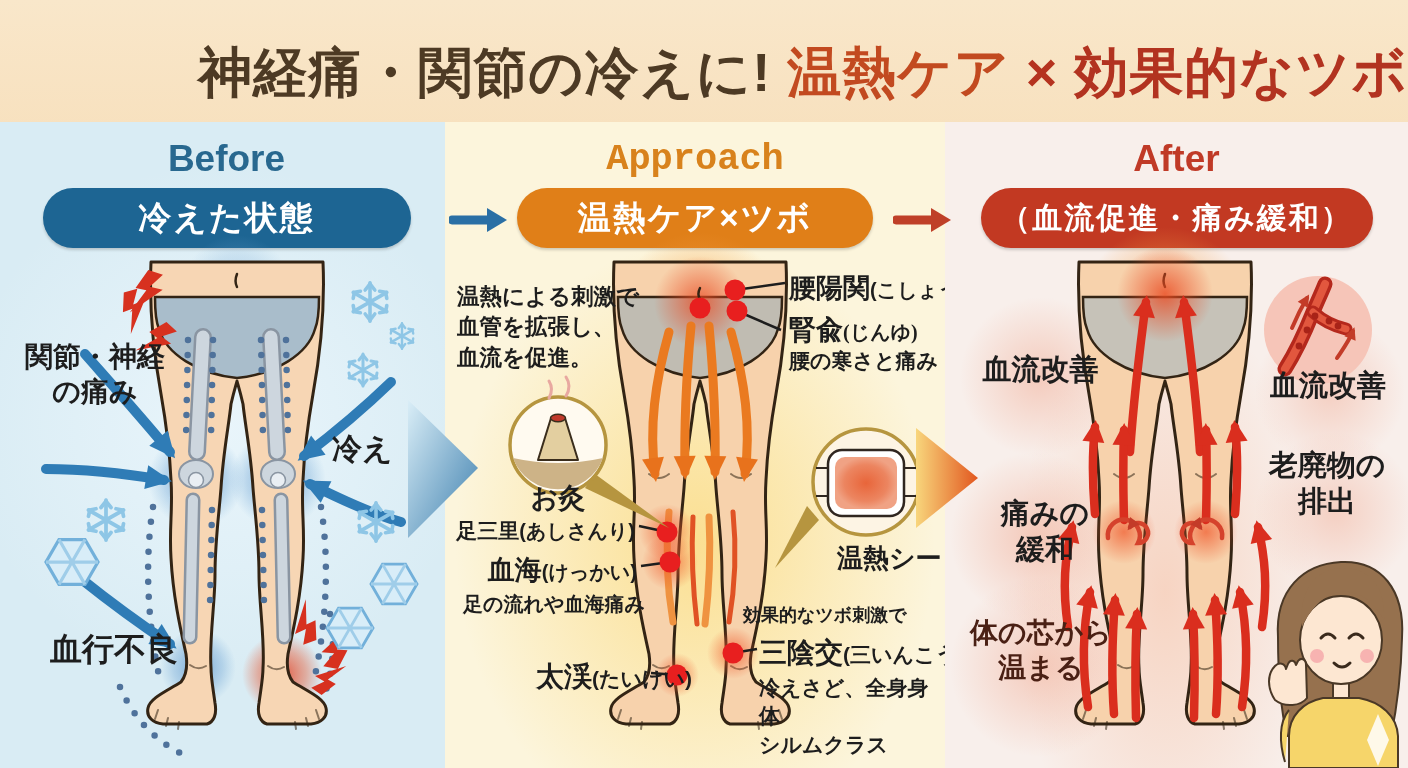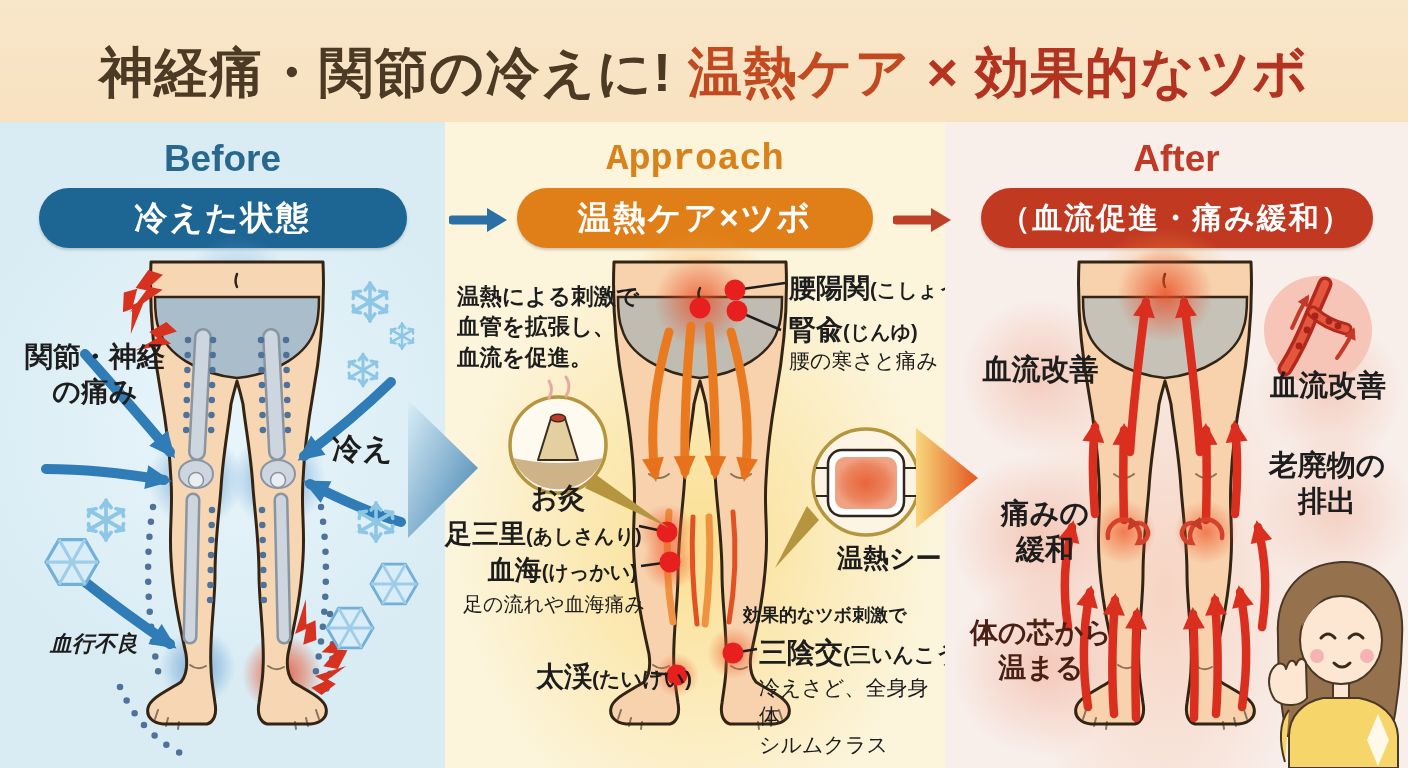--- a/index.html
+++ b/index.html
@@ -1,30 +1,30 @@
 <!DOCTYPE html>
 <html><head>
 <meta charset="utf-8">
 <style>
   html,body{margin:0;padding:0;background:#f8e3c2;}
   .stage{position:relative;width:1408px;height:768px;overflow:hidden;
     font-family:"Liberation Sans","DejaVu Sans",sans-serif;}
   
   .title-bar{position:absolute;left:0;top:0;width:1408px;height:146px;
-    background:linear-gradient(#f9e7ca,#f7e0bd);display:flex;align-items:center;justify-content:center;}
+    background:linear-gradient(#f9e7ca,#f7e0bd);display:flex;align-items:center;justify-content:flex-end;}
   .title-bar h1{margin:0;font-size:54px;font-weight:800;letter-spacing:1px;white-space:nowrap;}
   .t-dark{color:#4d3a24;}
   .t-orange{color:#c24a20;}
   .t-x{color:#b5331f;}
   .t-red{color:#b23320;}
   
   .panels{position:absolute;left:0;top:122px;width:1408px;height:646px;}
   .panel{position:absolute;top:0;height:646px;}
   .panel-before{left:0;width:445px;
-    background:radial-gradient(circle 260px at 222px 300px,#e9f5fb 0%,rgba(233,245,251,0) 100%),#d9ecf4;}
+    background:radial-gradient(circle 260px at 222px 300px,#e9f5fb 0%,rgba(233,245,251,0) 100%),#d9ecf4;padding-left:8px;}
   .panel-approach{left:445px;width:500px;
     background:radial-gradient(ellipse 240px 300px at 250px 420px,rgba(250,205,85,.55) 0%,rgba(250,205,85,0) 100%),#fcf5dc;}
   .panel-after{left:945px;width:463px;
     background:
       radial-gradient(circle 80px at 95px 255px,rgba(238,148,118,.40),rgba(238,148,118,0)),
       radial-gradient(circle 75px at 385px 270px,rgba(238,148,118,.35),rgba(238,148,118,0)),
       radial-gradient(circle 85px at 90px 415px,rgba(238,148,118,.42),rgba(238,148,118,0)),
       radial-gradient(circle 80px at 390px 390px,rgba(238,148,118,.35),rgba(238,148,118,0)),
       radial-gradient(circle 90px at 95px 545px,rgba(238,148,118,.40),rgba(238,148,118,0)),
       radial-gradient(ellipse 150px 300px at 220px 470px,rgba(244,150,100,.30),rgba(244,150,100,0)),
@@ -42,21 +42,21 @@
   .pill-orange{width:356px;background:#e07f18;font-size:33px;}
   .pill-red{width:392px;background:#c23922;font-size:30px;}
   .flow-arrow{position:absolute;top:82px;}
   .tri{position:absolute;}
   
   .lbl{position:absolute;font-weight:800;color:#1d1d1d;white-space:pre-line;line-height:1.24;}
   .ctr{text-align:center;}
   .rt{text-align:right;}
   .pt-name{font-weight:800;color:#1d1d1d;}
   .pt-read{font-weight:800;color:#1d1d1d;}
-  .note{font-weight:400;}
+  .note{font-weight:700;}
   svg{position:absolute;left:0;top:0;display:block;}
   .art{position:absolute;left:0;top:0;}
 </style>
 </head>
 <body>
 
 <div class="stage">
 
   <svg width="0" height="0">
     <defs>
@@ -199,21 +199,21 @@
           <use href="#flake" transform="translate(376,400) scale(1.2)"></use>
           <use href="#crystal" transform="translate(72,440) scale(1.3)"></use>
           <use href="#crystal" transform="translate(394,462) scale(1.15)"></use>
           <use href="#crystal" transform="translate(350,506) scale(1.15)"></use>
         </g>
       </svg>
 
       <div class="lbl ctr" style="left:20px;top:218px;width:150px;font-size:28px;">関節・神経
 の痛み</div>
       <div class="lbl" style="left:332px;top:308px;font-size:30px;">冷え</div>
-      <div class="lbl" style="left:50px;top:508px;font-size:22px;font-style:italic;">血行不良</div>
+      <div class="lbl" style="left:50px;top:508px;font-size:32px;">血行不良</div>
     </section>
 
     <section class="panel panel-approach">
       <div class="stage-word">Approach</div>
       <div class="pill pill-orange">温熱ケア×ツボ</div>
 
       <svg class="art" width="500" height="646" viewBox="0 0 500 646">
         <g transform="translate(18,0)">
           <circle cx="237" cy="195" r="85" fill="url(#warmGlow)"></circle>
           <use href="#legPath" fill="#f7d2ac" stroke="#332414" stroke-width="3" stroke-linejoin="round"></use>
@@ -277,26 +277,26 @@
           <rect x="383" y="328" width="76" height="66" rx="14" fill="#ffffff" stroke="#2f2620" stroke-width="2.5"></rect>
           <rect x="390" y="335" width="62" height="52" rx="10" fill="url(#sheetGrad)"></rect>
         </g>
       </svg>
 
       <div class="lbl" style="left:12px;top:160px;font-size:22.5px;line-height:1.35;">温熱による刺激で
 血管を拡張し、
 血流を促進。</div>
 
       <div class="lbl" style="left:344px;top:150px;white-space:nowrap;"><span class="pt-name" style="font-size:27px;">腰陽関</span><span class="pt-read" style="font-size:20px;">(こしょうかん)</span></div>
-      <div class="lbl" style="left:344px;top:192px;white-space:nowrap;"><span class="pt-name" style="font-size:27px;">腎兪</span><span class="pt-read" style="font-size:20px;">(じんゆ)</span></div>
+      <div class="lbl" style="left:344px;top:192px;white-space:nowrap;"><span class="pt-name" style="font-size:27px;">腎兪</span><span class="pt-read" style="font-size:20px;font-family:Liberation Serif, serif;">(じんゆ)</span></div>
       <div class="lbl note" style="left:344px;top:226px;font-size:21px;">腰の寒さと痛み</div>
 
       <div class="lbl ctr" style="left:73px;top:360px;width:80px;font-size:27px;">お灸</div>
 
-      <div class="lbl rt" style="left:0px;top:396px;width:190px;white-space:nowrap;text-align:right;"><span class="pt-name" style="font-size:27px;">足三里</span><span class="pt-read" style="font-size:20px;">(あしさんり)</span></div>
+      <div class="lbl rt" style="left:0px;top:396px;width:190px;white-space:nowrap;text-align:right;"><span class="pt-name" style="font-size:21px;">足三里</span><span class="pt-read" style="font-size:20px;">(あしさんり)</span></div>
       <div class="lbl rt" style="left:0px;top:432px;width:192px;white-space:nowrap;text-align:right;"><span class="pt-name" style="font-size:27px;">血海</span><span class="pt-read" style="font-size:20px;">(けっかい)</span></div>
       <div class="lbl note" style="left:18px;top:470px;font-size:20px;">足の流れや血海痛み</div>
 
       <div class="lbl ctr" style="left:350px;top:420px;width:145px;font-size:26px;margin-left:35px;">温熱シート</div>
 
       <div class="lbl" style="left:298px;top:482px;font-size:18px;white-space:nowrap;">効果的なツボ刺激で</div>
       <div class="lbl" style="left:314px;top:514px;white-space:nowrap;"><span class="pt-name" style="font-size:28px;">三陰交</span><span class="pt-read" style="font-size:21px;">(三いんこう)</span></div>
       <div class="lbl note" style="left:314px;top:552px;font-size:21px;line-height:1.35;">冷えさど、全身身体
 シルムクラス</div>
 

